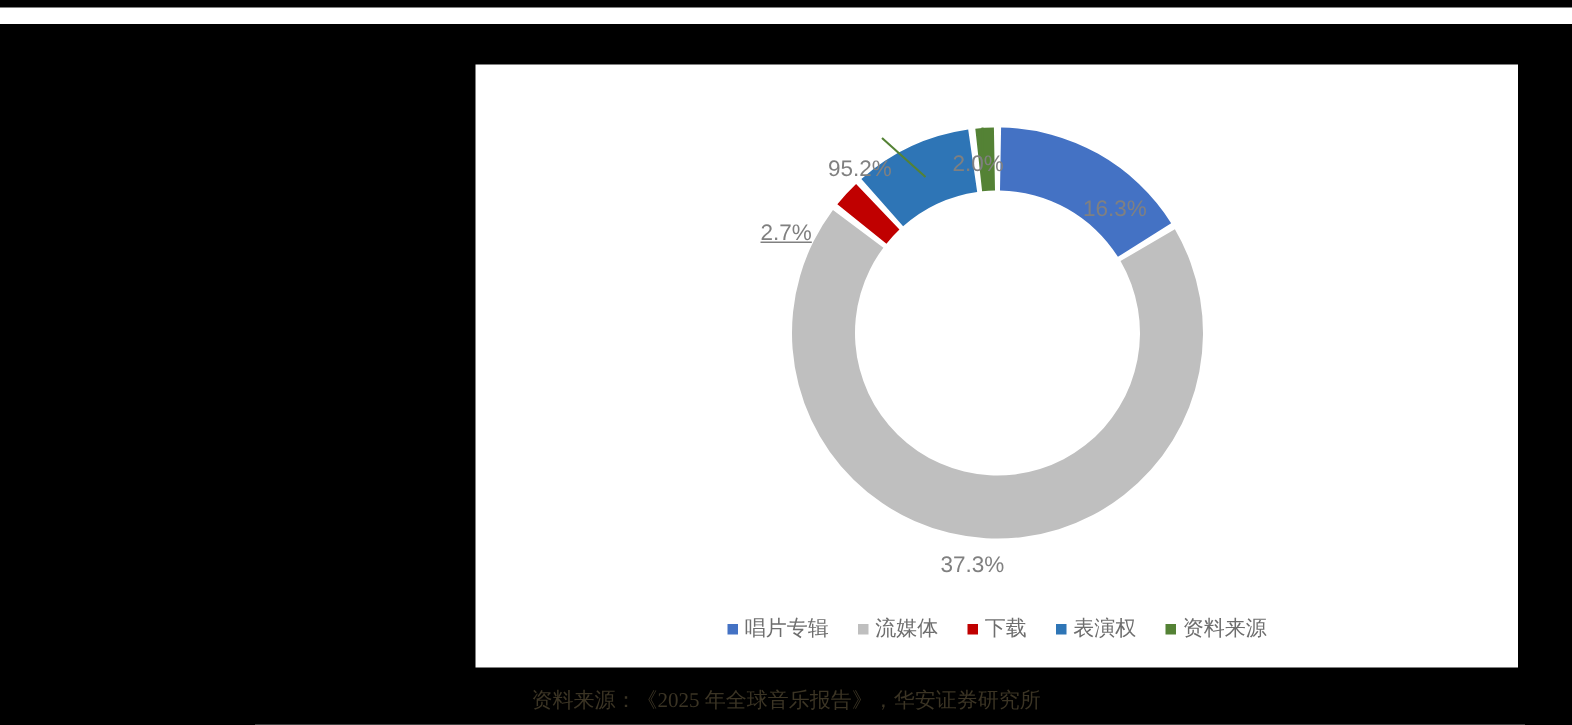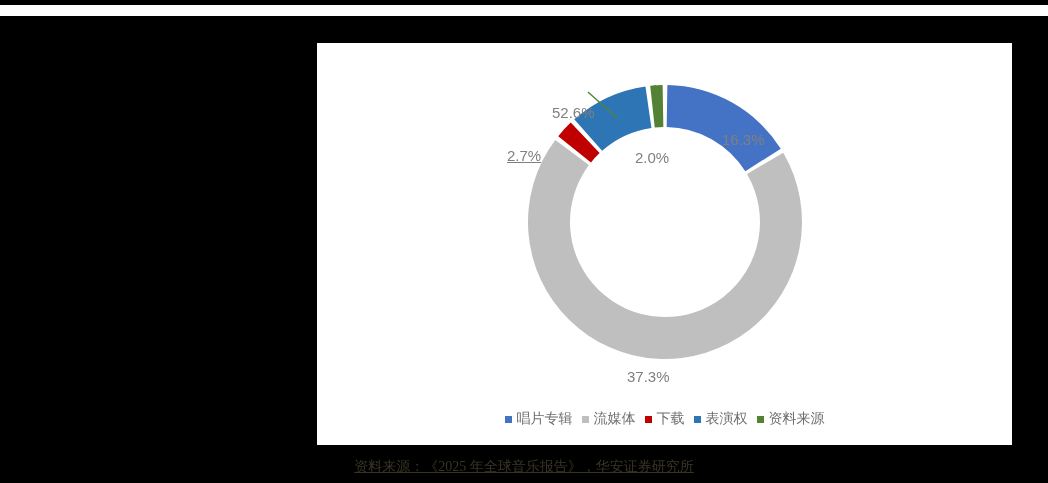--- a/index.html
+++ b/index.html
@@ -71,33 +71,33 @@
     position: absolute;
     font-size: 15px;
     color: #808080;
     white-space: nowrap;
     font-family: "Liberation Sans", "DejaVu Sans", sans-serif;
   }
   .lbl-163 { left: 405px; top: 88px; text-align: right; }
   .lbl-692 { left: 310px; top: 325px; }
   .lbl-27  { left: 190px; top: 104px; text-decoration: underline; }
   .lbl-98  { left: 235px; top: 61px; }
-  .lbl-20  { left: 318px; top: 58px; margin-top: 48px; }
+  .lbl-20  { left: 318px; top: 58px; }
 
   
   #legend {
     position: absolute;
     left: 0;
     top: 362px;
     width: 695px;
     height: 28px;
     display: flex;
     justify-content: center;
     align-items: center;
-    gap: 9px;
+    gap: 19px;
   }
   .legend-item {
     display: flex;
     align-items: center;
     gap: 5px;
   }
   .legend-swatch {
     width: 7px;
     height: 7px;
     display: inline-block;
@@ -114,21 +114,20 @@
   #source-note {
     position: absolute;
     left: 0;
     top: 458px;
     width: 1048px;
     text-align: center;
     font-size: 14px;
     color: #3b3424;
     font-family: "Liberation Serif", "DejaVu Serif", serif;
     white-space: nowrap;
-    text-decoration: underline;
   }
 </style>
 </head>
 <body>
 
 <div id="top-band">
   <span class="clipped-title"></span>
   <span class="clipped-title-center"></span>
 </div>
 
@@ -145,21 +144,21 @@
         </g>
       <g id="leader-lines">
         <line x1="271" y1="49" x2="300" y2="75" stroke="#548235" stroke-width="1.4"></line>
         <line x1="338" y1="42" x2="338" y2="58" stroke="#548235" stroke-width="1.4"></line>
       </g>
     </svg>
 
     <span class="slice-label lbl-163">16.3%</span>
     <span class="slice-label lbl-692">37.3%</span>
     <span class="slice-label lbl-27">2.7%</span>
-    <span class="slice-label lbl-98">52.6%</span>
+    <span class="slice-label lbl-98">95.2%</span>
     <span class="slice-label lbl-20">2.0%</span>
   </div>
 
   <div id="legend">
       <div class="legend-item">
         <span class="legend-swatch" style="background: rgb(68, 114, 196);"></span>
         <span class="legend-label">唱片专辑</span>
       </div>
       <div class="legend-item">
         <span class="legend-swatch" style="background: rgb(191, 191, 191);"></span>

